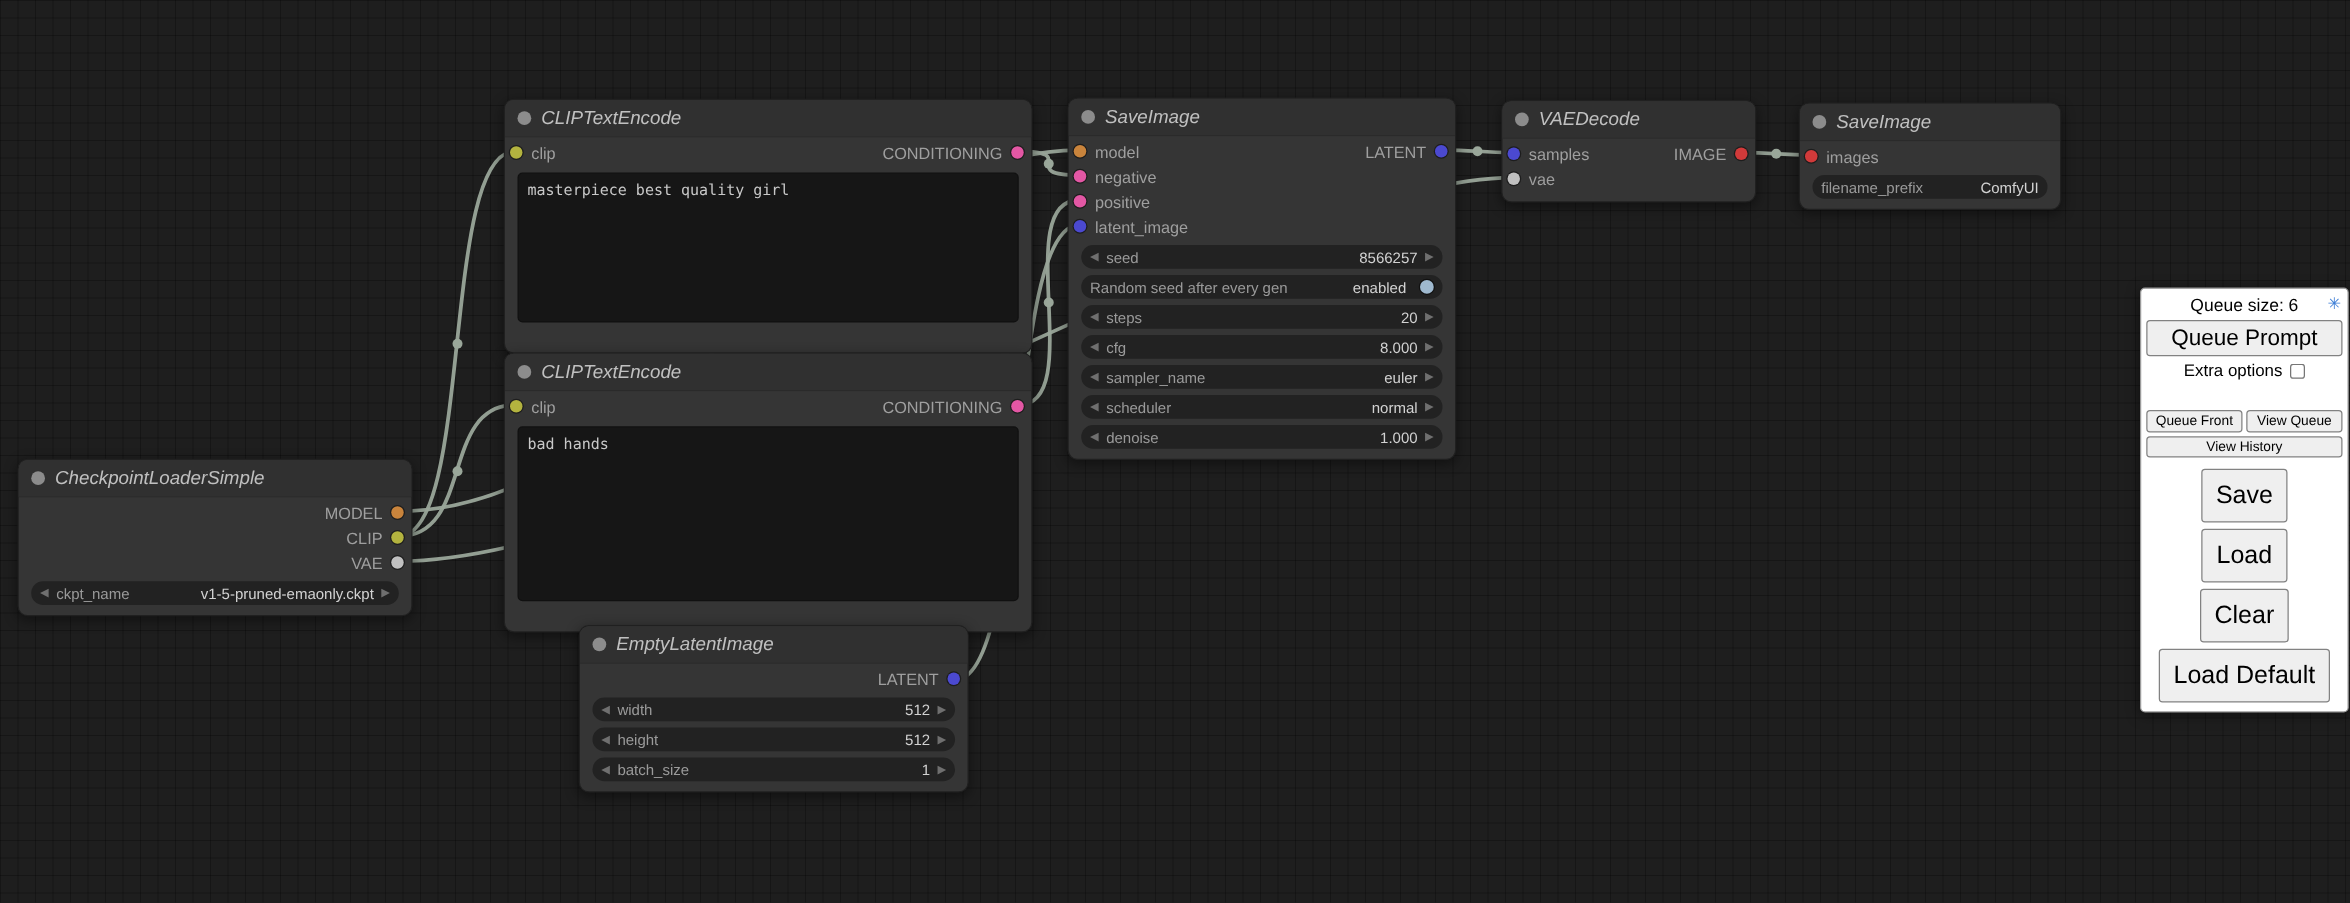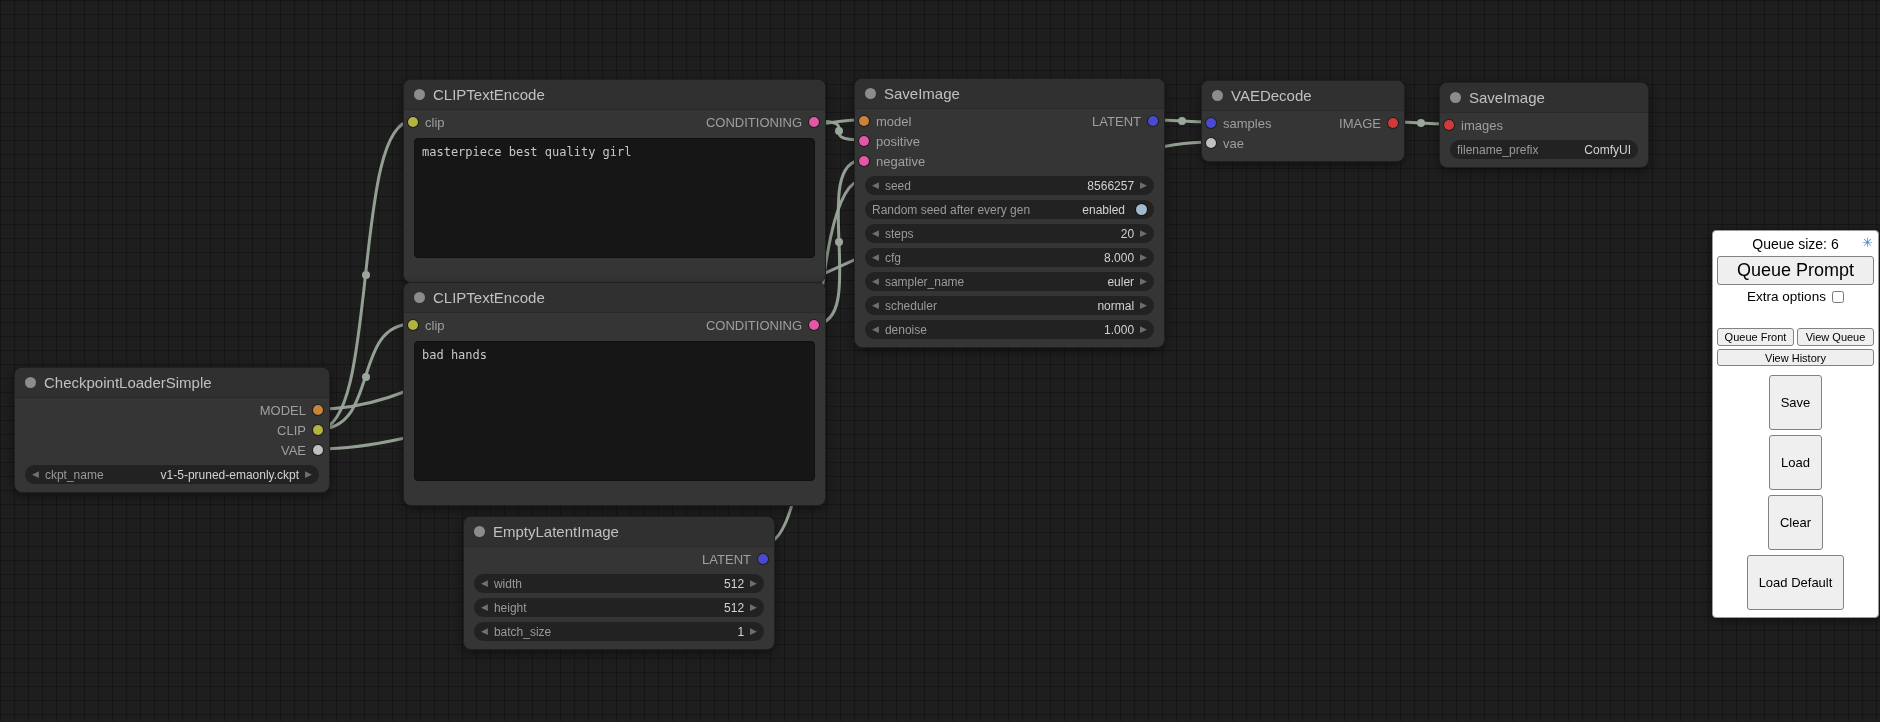--- a/index.html
+++ b/index.html
@@ -20,20 +20,21 @@
   svg.links circle { fill:var(--link); }
 
   .node {
     position:absolute; background:#353535; border-radius:8px;
     border:1px solid #202020; box-shadow:0 3px 10px rgba(0,0,0,0.45);
   }
   .node-title {
     height:30px; background:#303030; border-radius:7px 7px 0 0;
     display:flex; align-items:center; gap:8px; padding:0 10px;
     border-bottom:1px solid #2a2a2a;
+    font-style:italic;
   }
   .title-dot { width:11px; height:11px; border-radius:50%; background:#8c8c8c; flex:0 0 auto; }
   .title-text { color:#c0c0c0; font-size:15px; white-space:nowrap; }
 
   .node-body { padding:2px 0 8px; }
 
   .slot-row { height:20px; display:flex; align-items:center; }
   .slot-in  { display:flex; align-items:center; gap:7px; }
   .slot-out { display:flex; align-items:center; gap:7px; margin-left:auto; }
   .slot-label { color:#9f9f9f; font-size:13px; white-space:nowrap; }
@@ -84,21 +85,21 @@
   .menu-header { position:relative; height:19px; display:flex; align-items:center; justify-content:center; }
   .queue-size { font-size:14px; }
   .settings-icon { position:absolute; right:1px; top:1px; color:#3f7fd6; font-size:13px; cursor:pointer; }
   .queue-prompt { height:29px; font-size:18px; }
   .extra-row { height:17px; display:flex; align-items:center; justify-content:center; gap:6px; font-size:13.5px; }
   .extra-row input { width:12px; height:12px; }
   .btn-row { display:flex; gap:3px; }
   .btn-row button { flex:1; font-size:11px; height:18px;margin-top:20px; }
   .view-history { font-size:11px; height:17px; }
   .big-buttons { display:flex; flex-direction:column; align-items:center; gap:5px; margin-top:6px; }
-  .big-buttons button { font-size:13px; padding:19px 11px; }
+  .big-buttons button { font-size:20px; padding:9px 11px; }
 </style>
 </head>
 <body>
 
 <div id="canvas">
 
   <svg class="links" viewBox="0 0 1880 722">
     <path d="M319,409 C519,409 663,120 863,120"></path>
     <path d="M319,429 C379,429 352,121 412,121"></path>
     <path d="M319,429 C379,429 352,324 412,324"></path>
@@ -185,21 +186,21 @@
         </div>
         <div class="slot-out">
           <span class="slot-label">CONDITIONING</span>
           <span class="dot c-cond"></span>
         </div>
       </div>
       <textarea class="prompt-text h-neg" spellcheck="false" style="">bad hands</textarea>
     </div>
   </div>
 
-  <div class="node" style="left:463px; top:516px; width:312px;">
+  <div class="node" style="left:463px; top:500px; width:312px;">
     <div class="node-title">
       <span class="title-dot"></span>
       <span class="title-text">EmptyLatentImage</span>
     </div>
     <div class="node-body">
       <div class="slot-row">
         <div class="slot-out">
           <span class="slot-label">LATENT</span>
           <span class="dot c-latent"></span>
         </div>
@@ -237,27 +238,33 @@
           <span class="slot-label">model</span>
         </div>
         <div class="slot-out">
           <span class="slot-label">LATENT</span>
           <span class="dot c-latent"></span>
         </div>
       </div>
       <div class="slot-row">
         <div class="slot-in">
           <span class="dot c-cond"></span>
+          <span class="slot-label">negative</span>
+        </div>
+      </div>
+      <div class="slot-row">
+        <div class="slot-in">
+          <span class="dot c-cond"></span>
           <span class="slot-label">positive</span>
         </div>
       </div>
       <div class="slot-row">
         <div class="slot-in">
-          <span class="dot c-cond"></span>
-          <span class="slot-label">negative</span>
+          <span class="dot c-latent"></span>
+          <span class="slot-label">latent_image</span>
         </div>
       </div>
 
       <div class="widget">
         <span class="arrow">◀</span>
         <span class="w-label">seed</span>
         <span class="w-value">8566257</span>
         <span class="arrow">▶</span>
       </div>
       <div class="widget">

